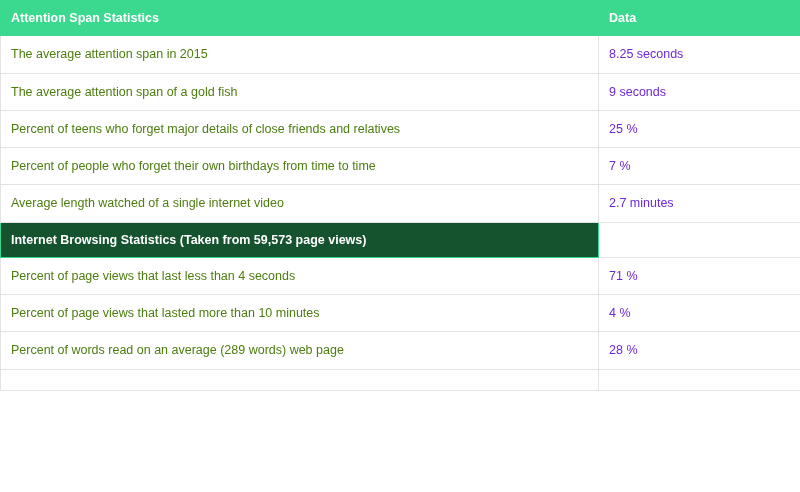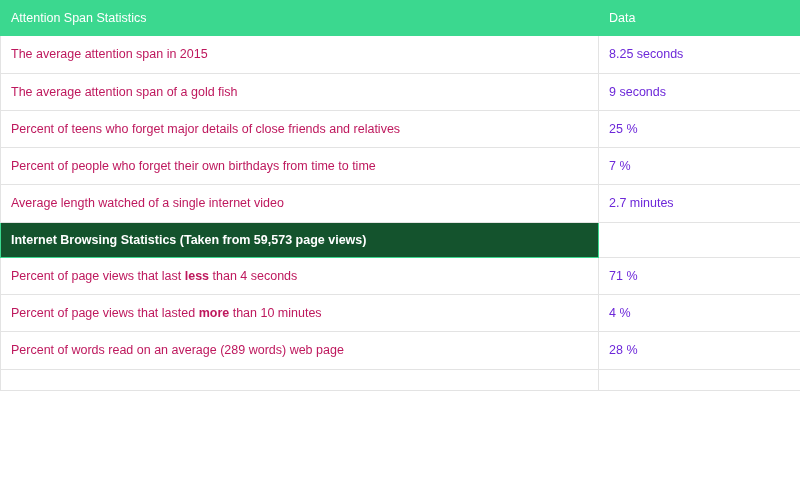--- a/index.html
+++ b/index.html
@@ -29,42 +29,42 @@
     padding: 10px 9px 10px 10px;
     vertical-align: middle;
     text-align: left;
     font-weight: normal;
     line-height: 1.3;
   }
   .stats-table tr.header-row th {
     background: #3ddc97;
     background: #3bd88f;
     color: #ffffff;
-    font-weight: normal;
+    font-weight: bold;
     font-size: 12.5px;
     border: 1px solid #3bd88f;
     padding-top: 9px;
     padding-bottom: 9px;
   }
   .stats-table tr.section-row th.section-label {
     background: #14532d;
     color: #ffffff;
     font-weight: bold;
     border: 1px solid #3bd88f;
     padding-top: 9px;
     padding-bottom: 9px;
   }
   .stats-table tr.section-row td.section-empty {
     background: #ffffff;
     border: 1px solid #e3e3e3;
   }
-  .stats-table td.label-cell { color: #be185d; margin-top: 36px; }
+  .stats-table td.label-cell { color: #4d7c0f; margin-top: 36px; }
   .stats-table td.data-cell  { color: #6d28d9; }
   .stats-table td.empty-cell { }
-  .bold-word { font-weight: bold; text-align: center; }
+  .bold-word { font-weight: normal; text-align: center; }
 </style>
 </head>
 <body>
 
 <table class="stats-table">
   <colgroup>
     <col class="c-label">
     <col class="c-data">
   </colgroup>
   <thead>

